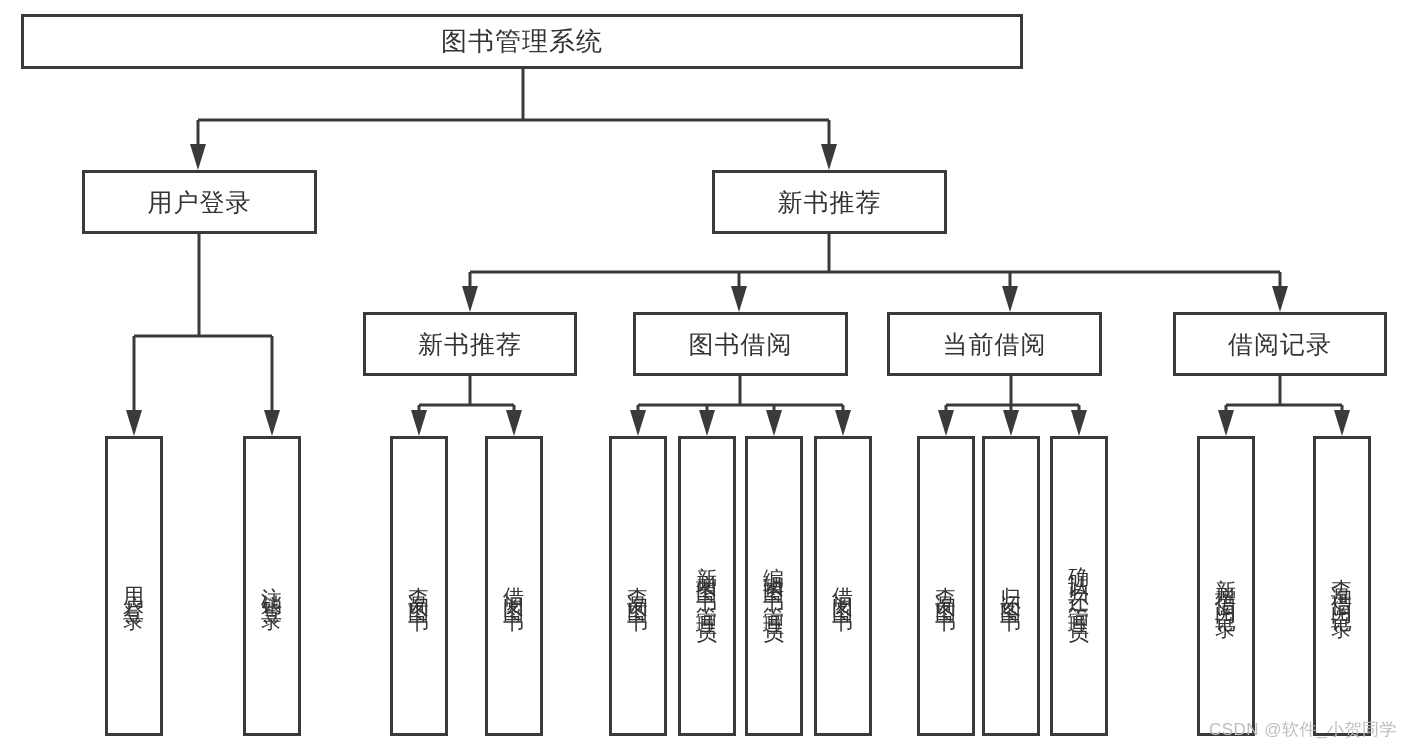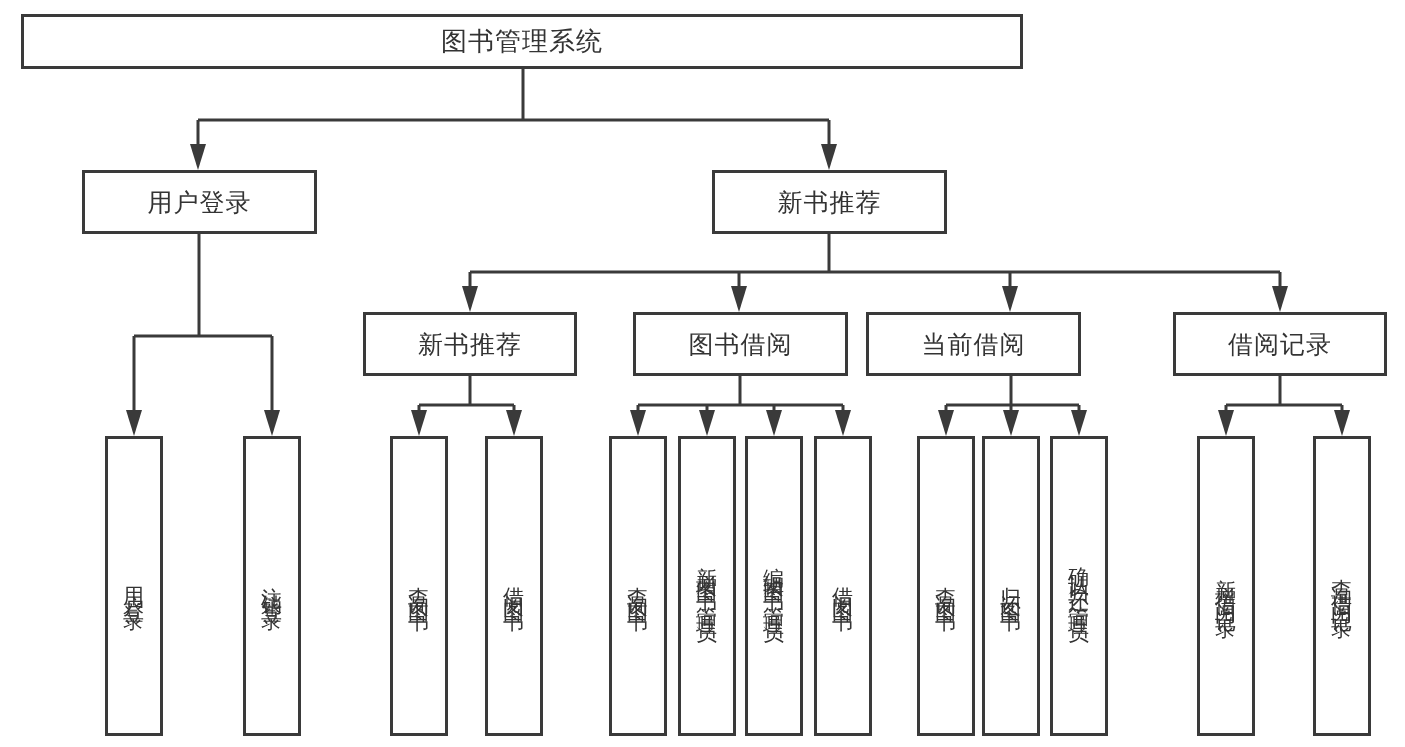--- a/index.html
+++ b/index.html
@@ -126,21 +126,21 @@
   <div class="box hbox" style="left:712px;top:170px;width:235px;height:64px">
     <span>新书推荐</span>
   </div>
 
   <div class="box hbox" style="left:363px;top:312px;width:214px;height:64px">
     <span>新书推荐</span>
   </div>
   <div class="box hbox" style="left:633px;top:312px;width:215px;height:64px">
     <span>图书借阅</span>
   </div>
-  <div class="box hbox" style="left:866px;top:312px;width:215px;height:64px">
+  <div class="box hbox" style="left:887px;top:312px;width:215px;height:64px">
     <span>当前借阅</span>
   </div>
   <div class="box hbox" style="left:1173px;top:312px;width:214px;height:64px">
     <span>借阅记录</span>
   </div>
 
   <div class="box vbox" style="left:105px;top:436px;width:58px;height:300px">
     <span>用户登录</span>
   </div>
   <div class="box vbox" style="left:243px;top:436px;width:58px;height:300px">
@@ -177,14 +177,15 @@
     <span>确认归还（管理员）</span>
   </div>
 
   <div class="box vbox" style="left:1197px;top:436px;width:58px;height:300px">
     <span>新增借阅记录</span>
   </div>
   <div class="box vbox" style="left:1313px;top:436px;width:58px;height:300px">
     <span>查询借阅记录</span>
   </div>
 
+  <div class="watermark">CSDN @软件_小贺同学</div>
 
 </div>
 
 </body></html>

